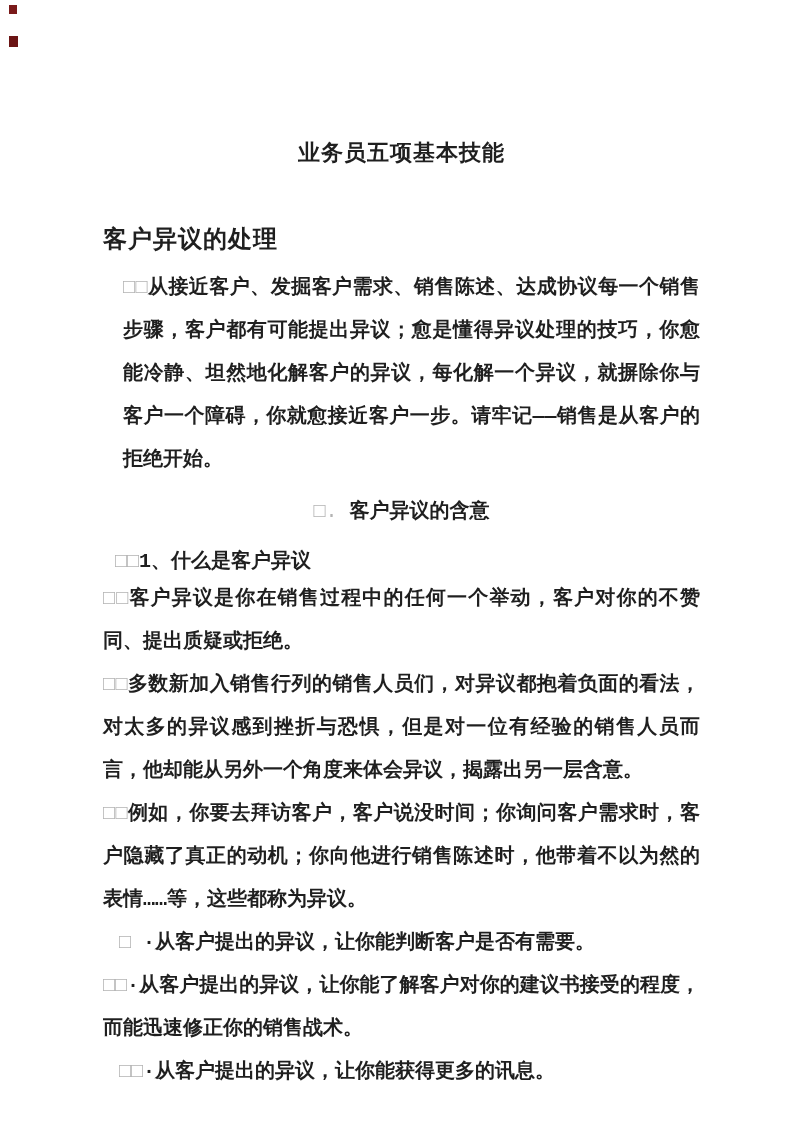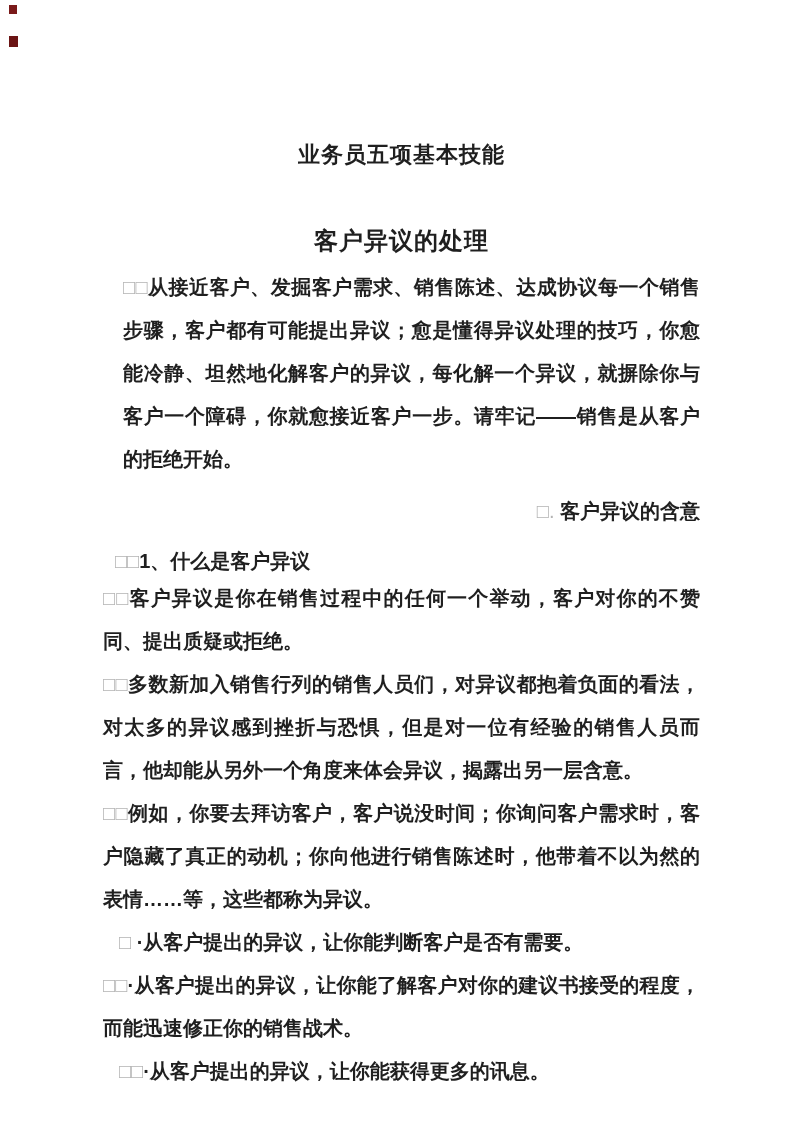--- a/index.html
+++ b/index.html
@@ -6,21 +6,21 @@
       margin: 0;
       padding: 0;
       background: #ffffff;
     }
     .page {
       position: relative;
       width: 800px;
       height: 1132px;
       background: #ffffff;
       overflow: hidden;
-      font-family: Liberation Sans, sans-serif;
+      font-family: Liberation Mono, monospace;
       color: #1f1f1f;
     }
     .speck {
       position: absolute;
       left: 9px;
     }
     .speck-1 { top: 5px;  width: 8px; height: 9px;  background: #7a1a1a; }
     .speck-2 { top: 36px; width: 9px; height: 11px; background: #6b1414; }
     .content {
       position: absolute;
@@ -31,40 +31,40 @@
     .doc-title {
       margin: 140px 0 0 0;
       text-align: center;
       font-size: 22px;
       line-height: 30px;
       font-weight: bold;
       letter-spacing: 1px;
     }
     .doc-subtitle {
       margin: 56px 0 0 0;
-      text-align: center;
+      text-align: left;
       font-size: 24px;
       line-height: 30px;
       font-weight: bold;
       letter-spacing: 1px;
     }
     .para {
       margin: 0;
       font-size: 20px;
       line-height: 43px;
       text-align: justify;
       font-weight: bold;
       word-break: break-all;
     }
     .para .prefix {
       color: #b3b3b3;
       font-weight: normal;
     }
     .p-intro      { margin-top: 10px; margin-left: 20px; }
-    .p-heading    { margin-top: 9px; text-align: right; }
+    .p-heading    { margin-top: 9px; text-align: center; }
     .p-subheading { margin-top: 7px; text-align: left; margin-left: 12px; }
     .p-definition { margin-top: -6px; }
     .p-bullet     { text-align: left; margin-left: 16px; }
   </style>
 </head>
 <body>
 
 <div class="page">
 
   <div class="speck speck-1"></div>

